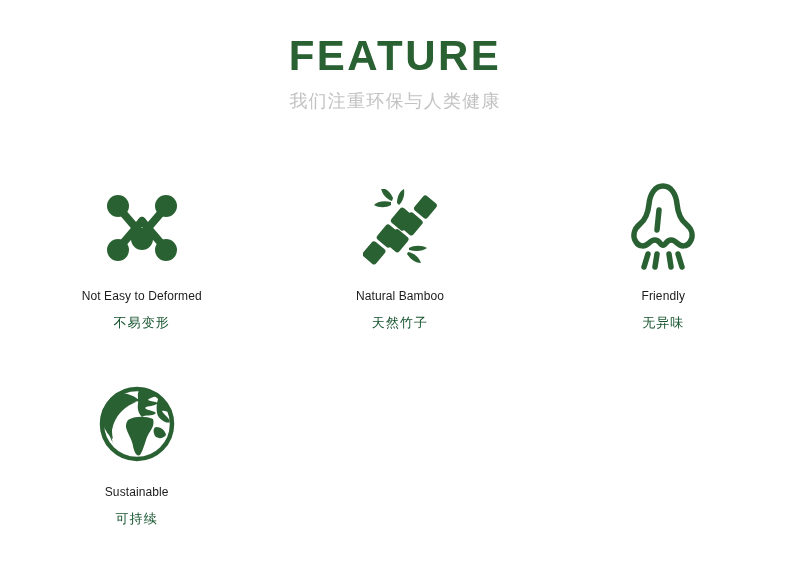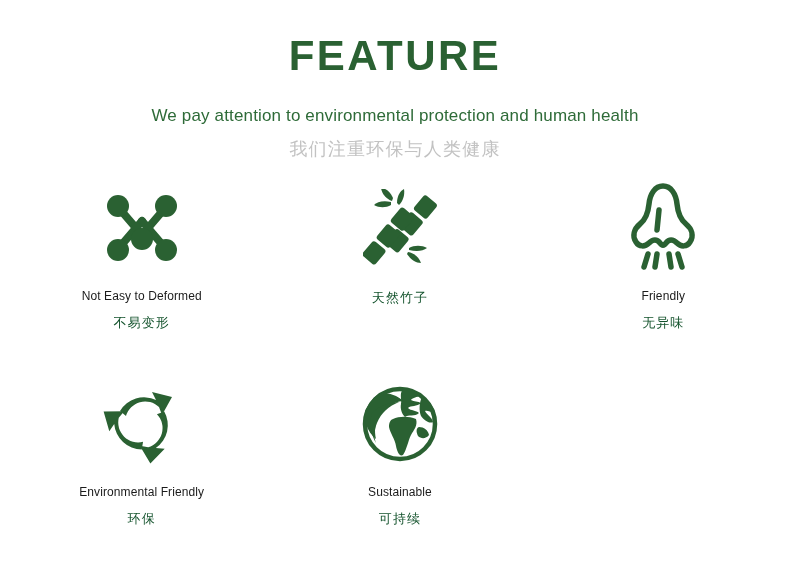--- a/index.html
+++ b/index.html
@@ -96,21 +96,20 @@
   .cell.col-1 { padding-left: 10px; }
   .cell.col-2 { padding-left: 10px; }
 </style>
 </head>
 <body>
 
 <div class="page">
 
   <div class="header">
     <div class="title">FEATURE</div>
-    <div class="subtitle-en">We pay attention to environmental protection and human health</div>
     <div class="subtitle-cn">我们注重环保与人类健康</div>
   </div>
 
   <div class="grid">
 
     <div class="cell col-0">
       <div class="icon-wrap">
         <svg width="76" height="74" viewBox="0 0 76 74" xmlns="http://www.w3.org/2000/svg">
           <g stroke="#2a6132" stroke-width="8" stroke-linecap="round" fill="none">
             <line x1="14" y1="16" x2="38" y2="44"></line>
@@ -150,20 +149,21 @@
 
             <path d="M28 13 C20 11 14 13 11 16 C16 19 23 19 28 16 Z"></path>
             <path d="M30 9 C27 2 22 -1 18 -1 C19 5 23 10 29 12 Z"></path>
             <path d="M34 14 C34 7 37 2 41 0 C42 6 40 12 36 16 Z"></path>
 
             <path d="M46 61 C54 63 60 62 64 59 C59 56 51 56 46 59 Z"></path>
             <path d="M44 65 C48 71 53 74 58 74 C56 68 51 64 45 63 Z"></path>
           </g>
         </svg>
       </div>
+      <div class="label-en">Natural Bamboo</div>
       <div class="label-cn">天然竹子</div>
     </div>
 
     <div class="cell col-2">
       <div class="icon-wrap">
         <svg width="70" height="92" viewBox="0 0 70 92" xmlns="http://www.w3.org/2000/svg">
           <g stroke="#2a6132" stroke-width="5.5" fill="none" stroke-linecap="round" stroke-linejoin="round">
 
             <path d="M35 4
                      C27 4 22 12 21 22
@@ -184,49 +184,20 @@
             <path d="M29 72 L27 85"></path>
             <path d="M41 72 L43 85"></path>
             <path d="M50 72 L54 85"></path>
           </g>
         </svg>
       </div>
       <div class="label-en">Friendly</div>
       <div class="label-cn">无异味</div>
     </div>
 
-    <div class="cell col-0">
-      <div class="icon-wrap">
-        <svg width="80" height="80" viewBox="0 0 80 80" xmlns="http://www.w3.org/2000/svg">
-          <g fill="#2a6132">
-
-            <g>
-              <path d="M18 27
-                       A28 28 0 0 1 54 16
-                       L50 8 L70 13 L60 31 L57 23
-                       A20 20 0 0 0 24 32 Z"></path>
-            </g>
-            <g transform="rotate(120 40 40)">
-              <path d="M18 27
-                       A28 28 0 0 1 54 16
-                       L50 8 L70 13 L60 31 L57 23
-                       A20 20 0 0 0 24 32 Z"></path>
-            </g>
-            <g transform="rotate(240 40 40)">
-              <path d="M18 27
-                       A28 28 0 0 1 54 16
-                       L50 8 L70 13 L60 31 L57 23
-                       A20 20 0 0 0 24 32 Z"></path>
-            </g>
-          </g>
-        </svg>
-      </div>
-      <div class="label-en">Environmental Friendly</div>
-      <div class="label-cn">环保</div>
-    </div>
 
 
     <div class="cell col-2">
       <div class="icon-wrap">
         <svg width="82" height="82" viewBox="0 0 82 82" xmlns="http://www.w3.org/2000/svg">
           <defs>
             <clipPath id="globeClip">
               <circle cx="41" cy="41" r="37"></circle>
             </clipPath>
           </defs>

